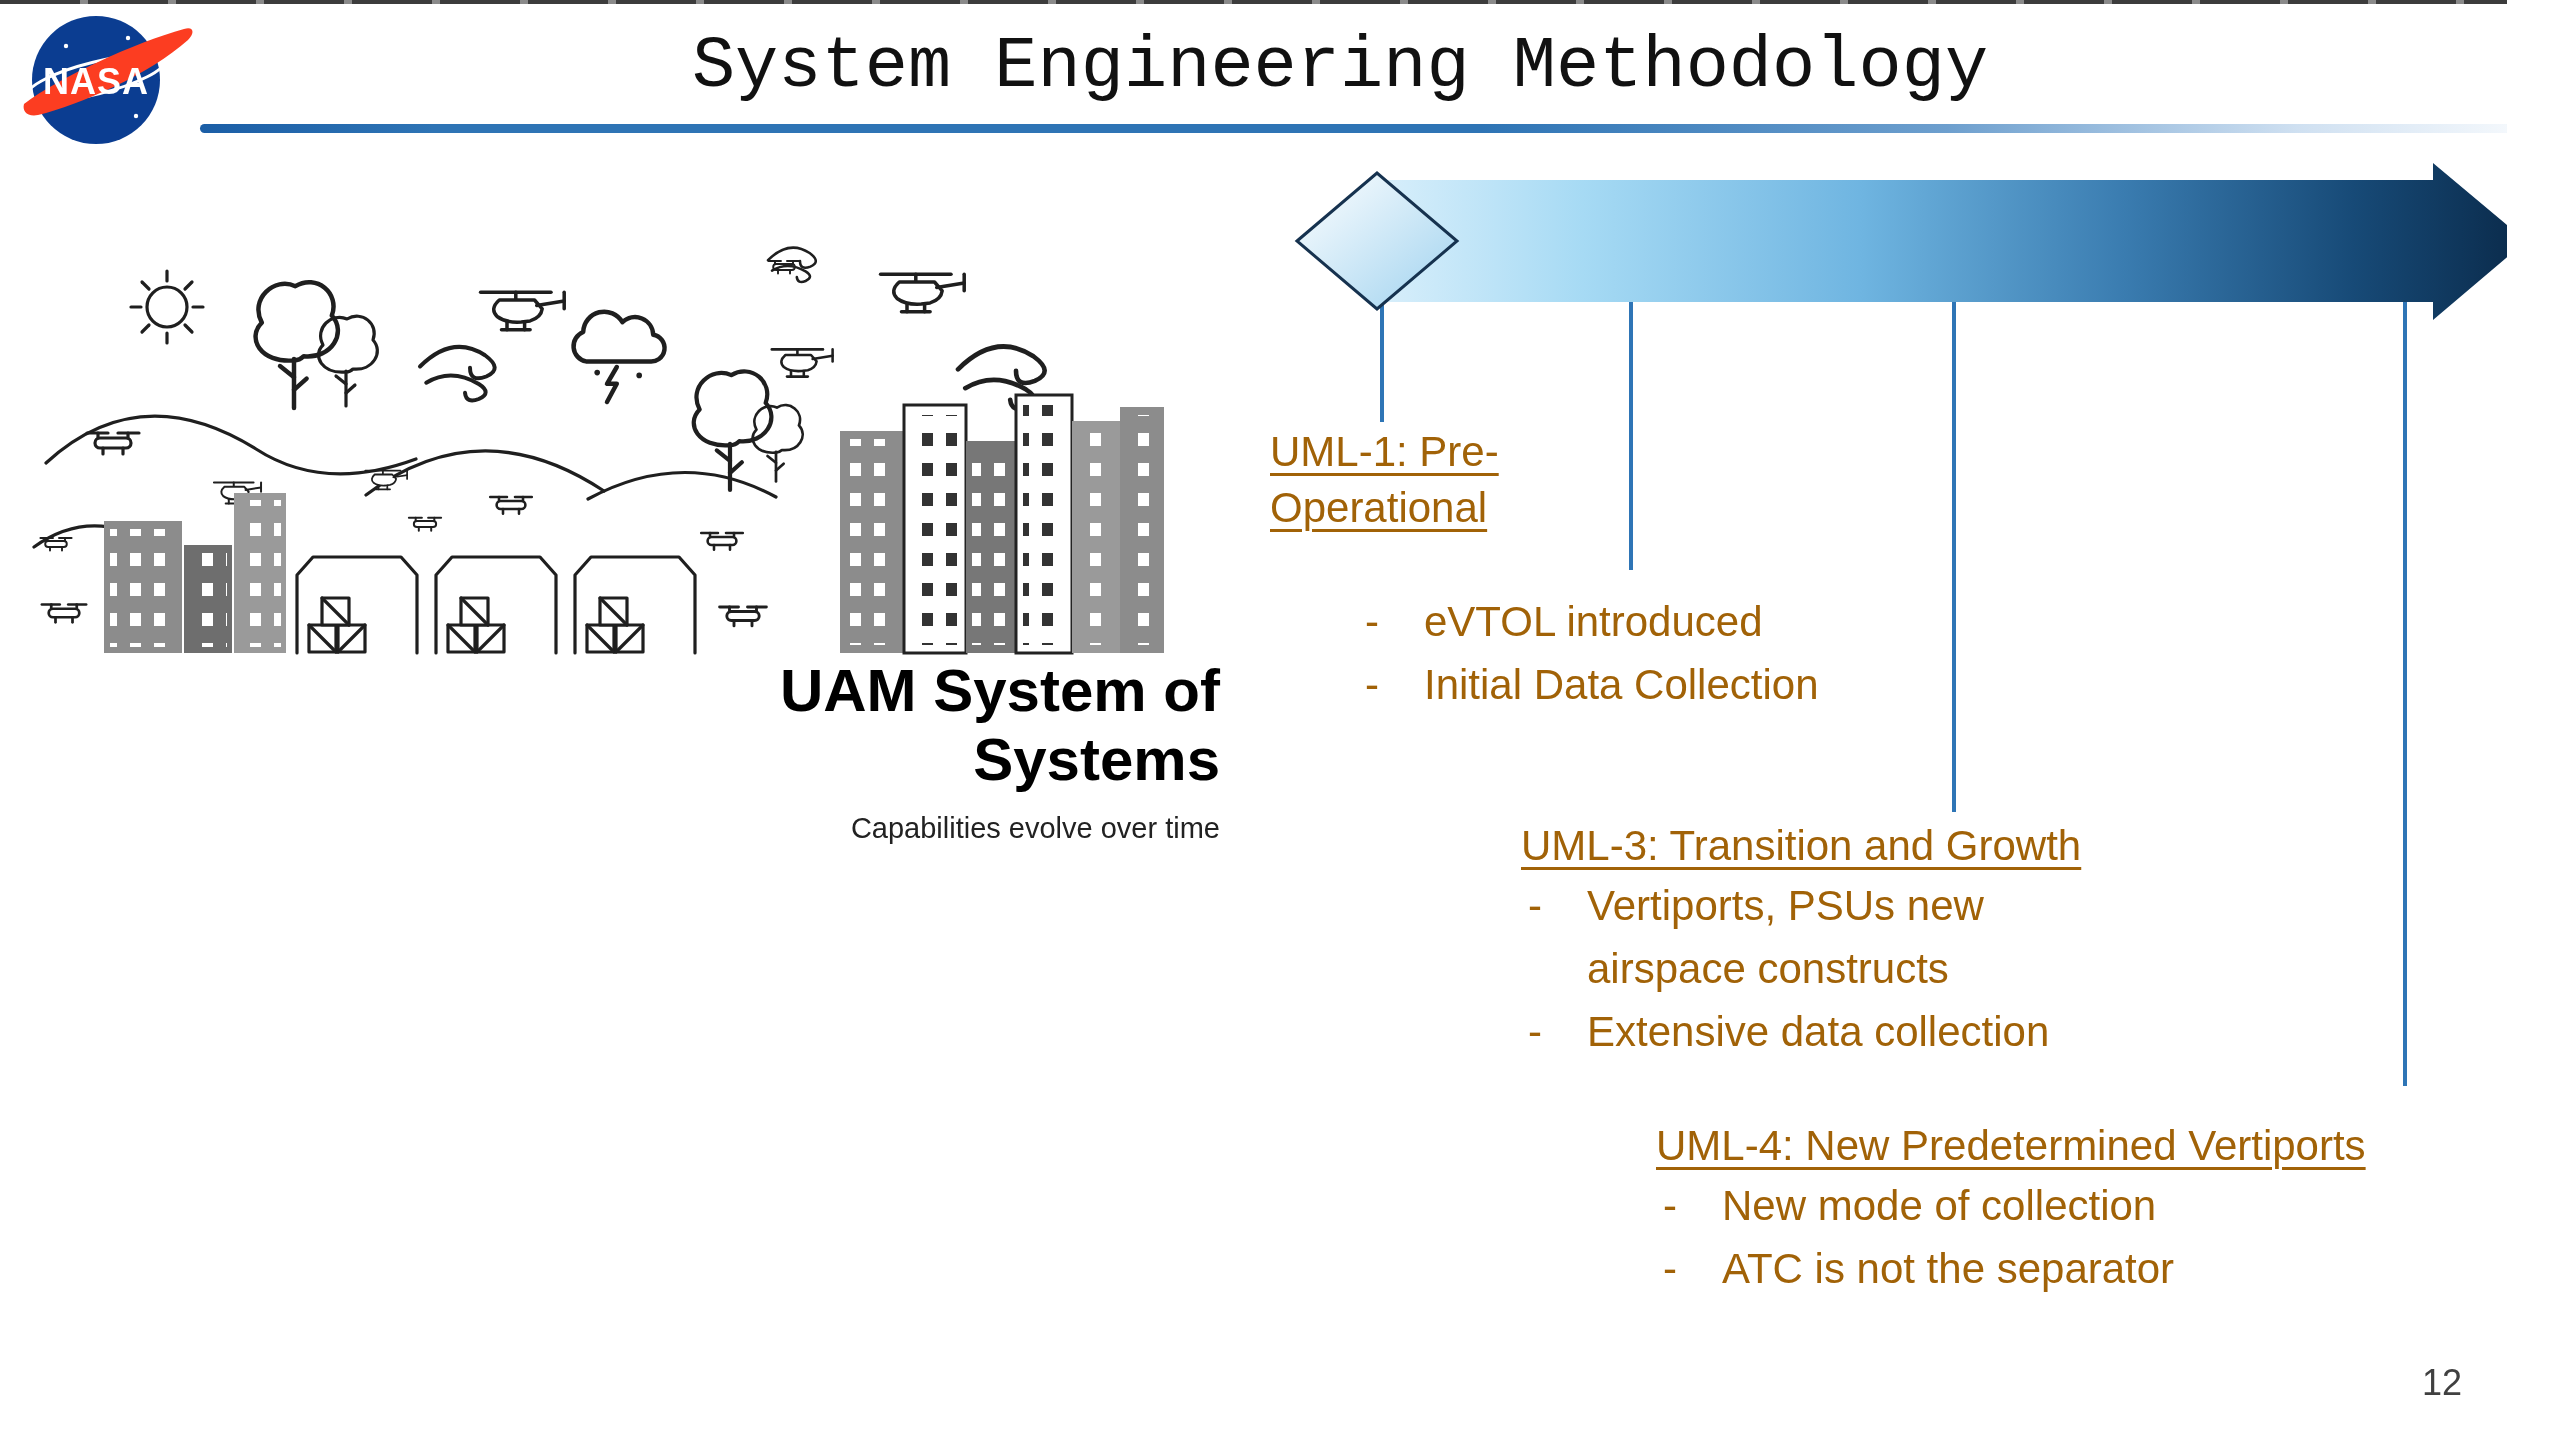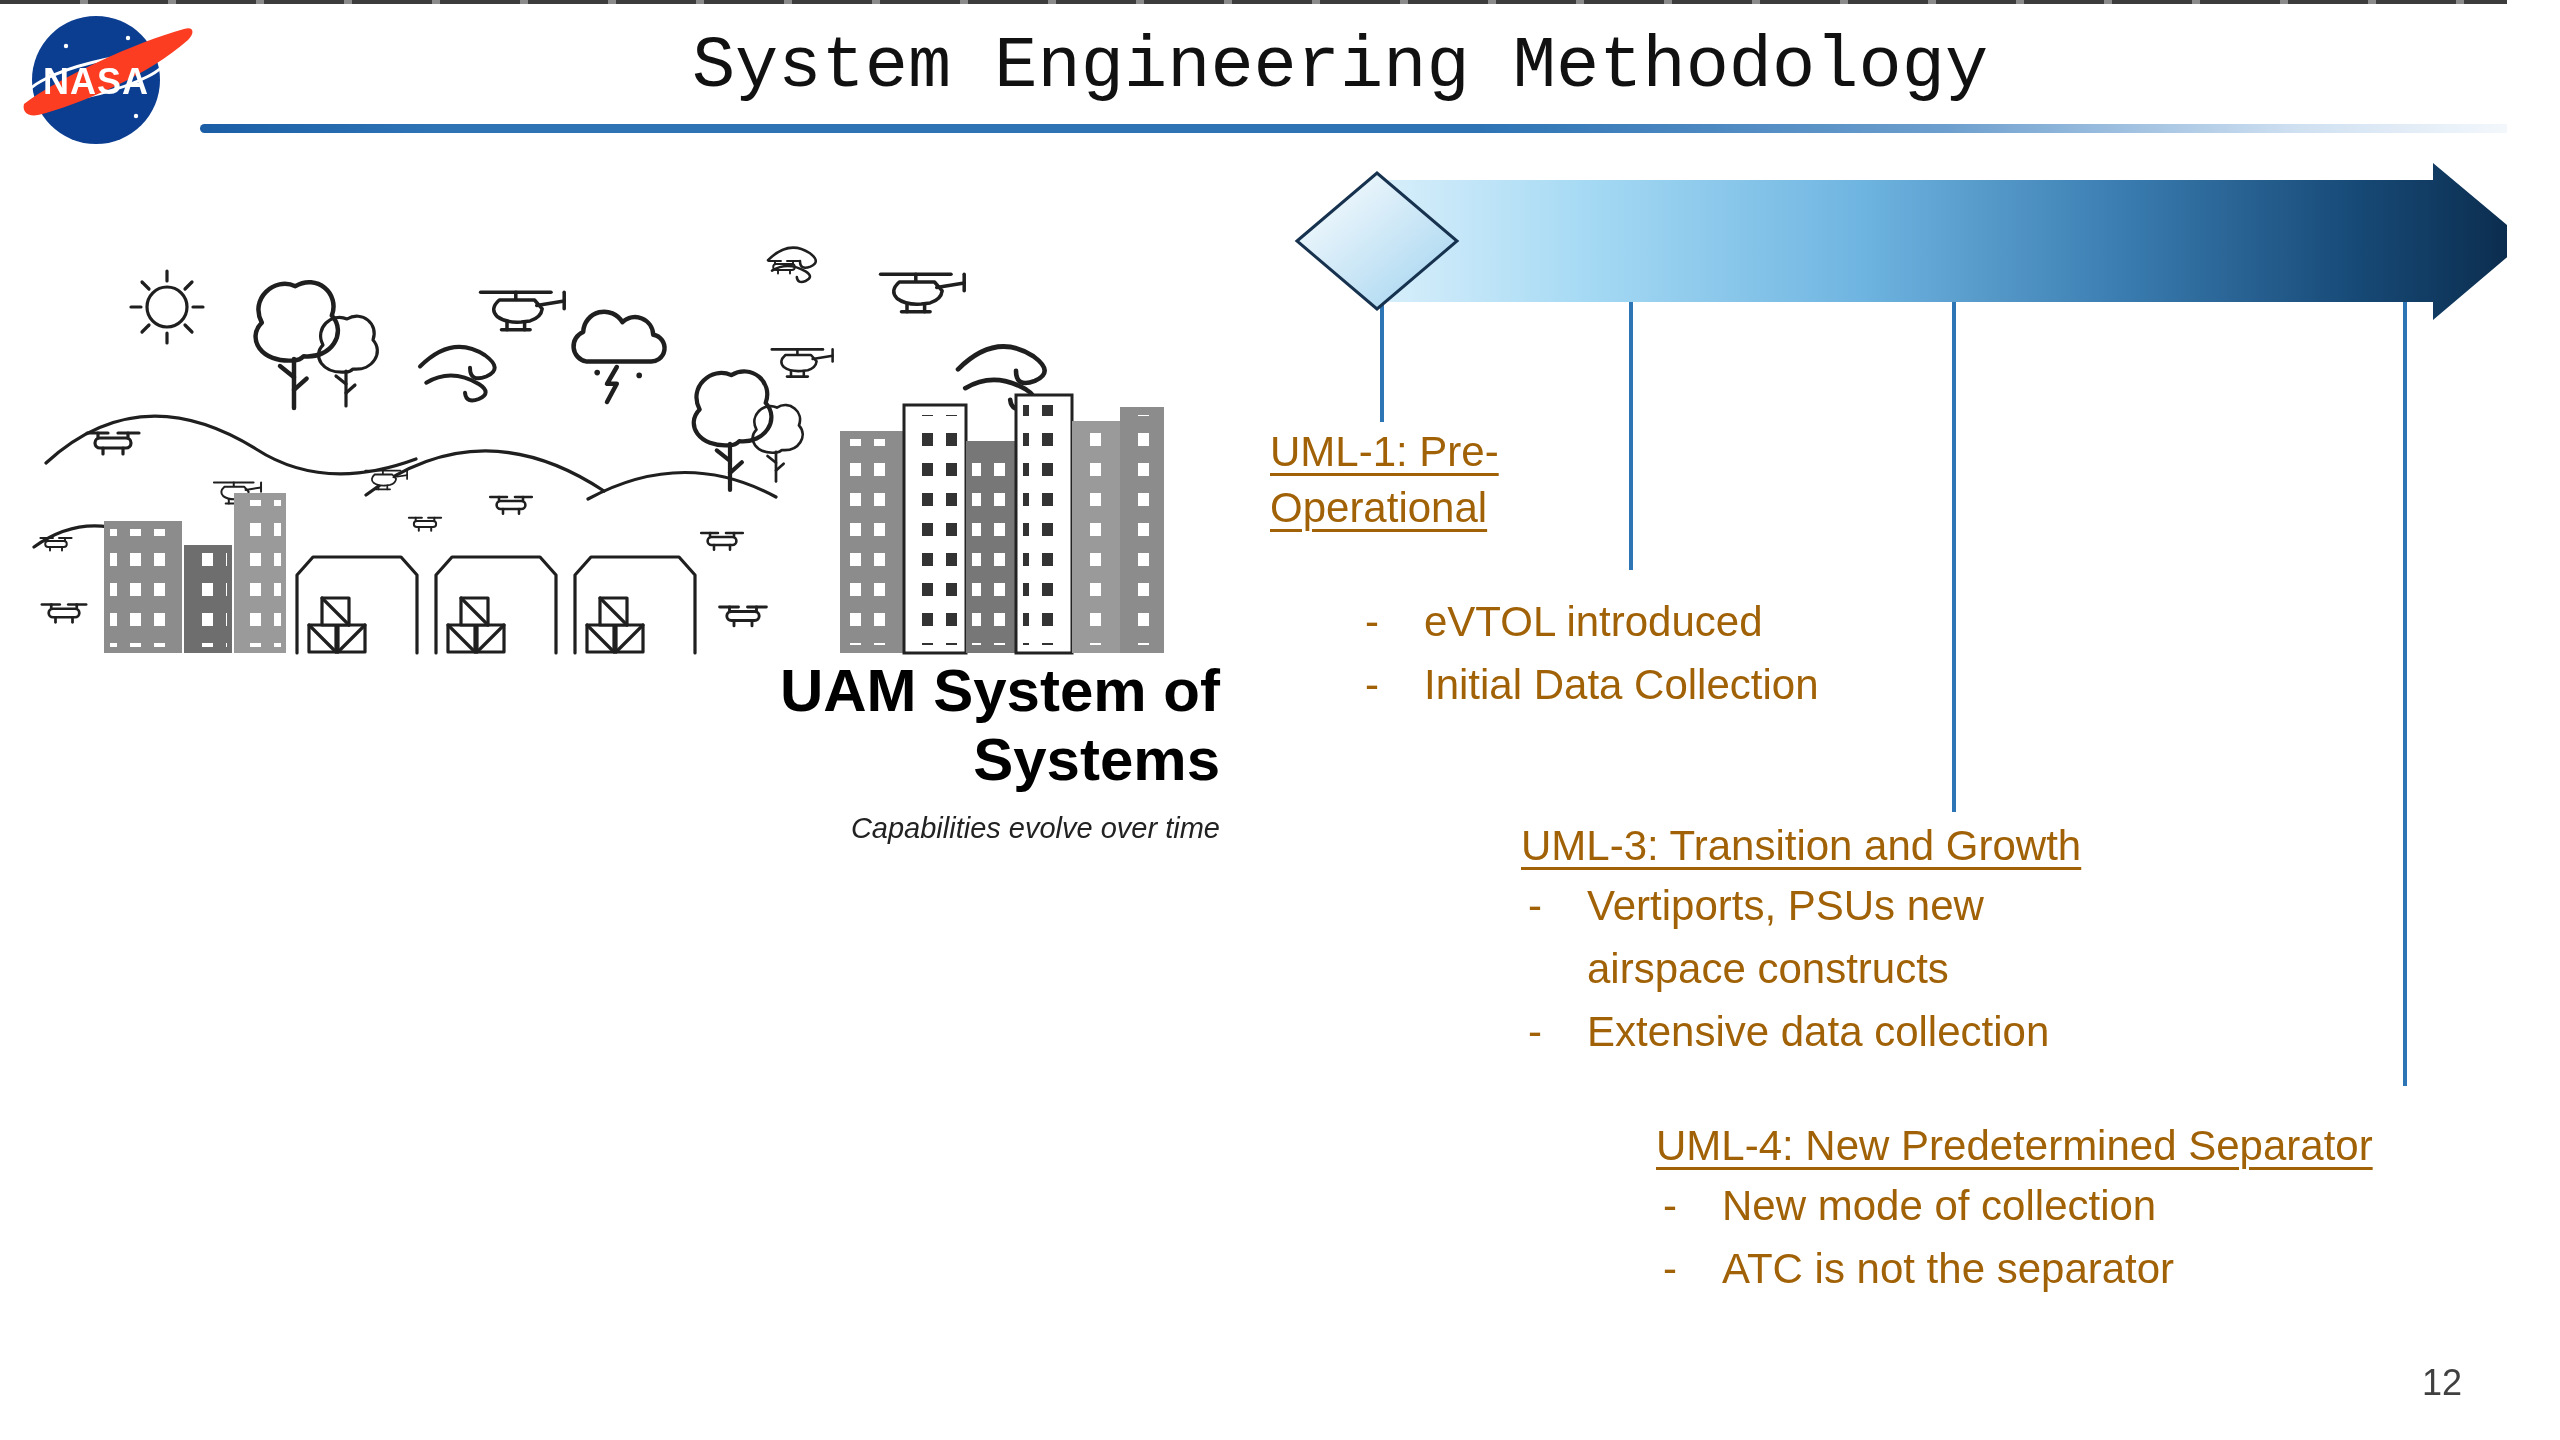--- a/index.html
+++ b/index.html
@@ -18,21 +18,21 @@
     position:absolute; left:640px; top:26px; width:1400px; text-align:center;
     font-size:72px; font-weight:400; color:#111111; line-height:1.15;font-family:Liberation Mono, monospace;
   }
   .title-rule {
     position:absolute; left:200px; top:124px; width:2330px; height:9px; border-radius:5px;
     background:linear-gradient(to right,#1b5ea6 0%,#2e74b5 10%,#2e74b5 55%,#6d9fce 75%,#cfe0f1 90%,#f7fafd 100%);
   }
   .illustration { position:absolute; left:28px; top:245px; }
   .caption-block { position:absolute; left:610px; top:656px; width:610px; text-align:right; }
   .caption { font-size:60px; font-weight:700; color:#000000; }
-  .subcaption { font-size:29px; font-weight:400; color:#222222; margin-top:18px;font-style:italic; }
+  .subcaption { font-size:29px; font-weight:400; color:#222222; margin-top:18px; }
 
   .connector { position:absolute; width:4px; background:#2e75b6; z-index:1; }
   .c1 { left:1380px; top:300px; height:122px; }
   .c2 { left:1629px; top:240px; height:330px; }
   .c3 { left:1952px; top:240px; height:572px; }
   .c4 { left:2403px; top:240px; height:846px; }
 
   .timeline-arrow { position:absolute; left:1280px; top:155px; z-index:2; }
 
   .milestone { position:absolute; z-index:3; font-size:42px; color:#a16207; }
@@ -254,21 +254,21 @@
       <span class="dash">-</span>
       <span class="btext">Vertiports, PSUs new airspace constructs</span>
     </div>
     <div class="bullet">
       <span class="dash">-</span>
       <span class="btext">Extensive data collection</span>
     </div>
   </div>
 
   <div class="milestone m4">
-    <div class="ms-title">UML-4: New Predetermined Separator</div>
+    <div class="ms-title">UML-4: New Predetermined Vertiports</div>
     <div class="bullet">
       <span class="dash">-</span>
       <span class="btext">New mode of collection</span>
     </div>
     <div class="bullet">
       <span class="dash">-</span>
       <span class="btext">ATC is not the separator</span>
     </div>
   </div>
 

